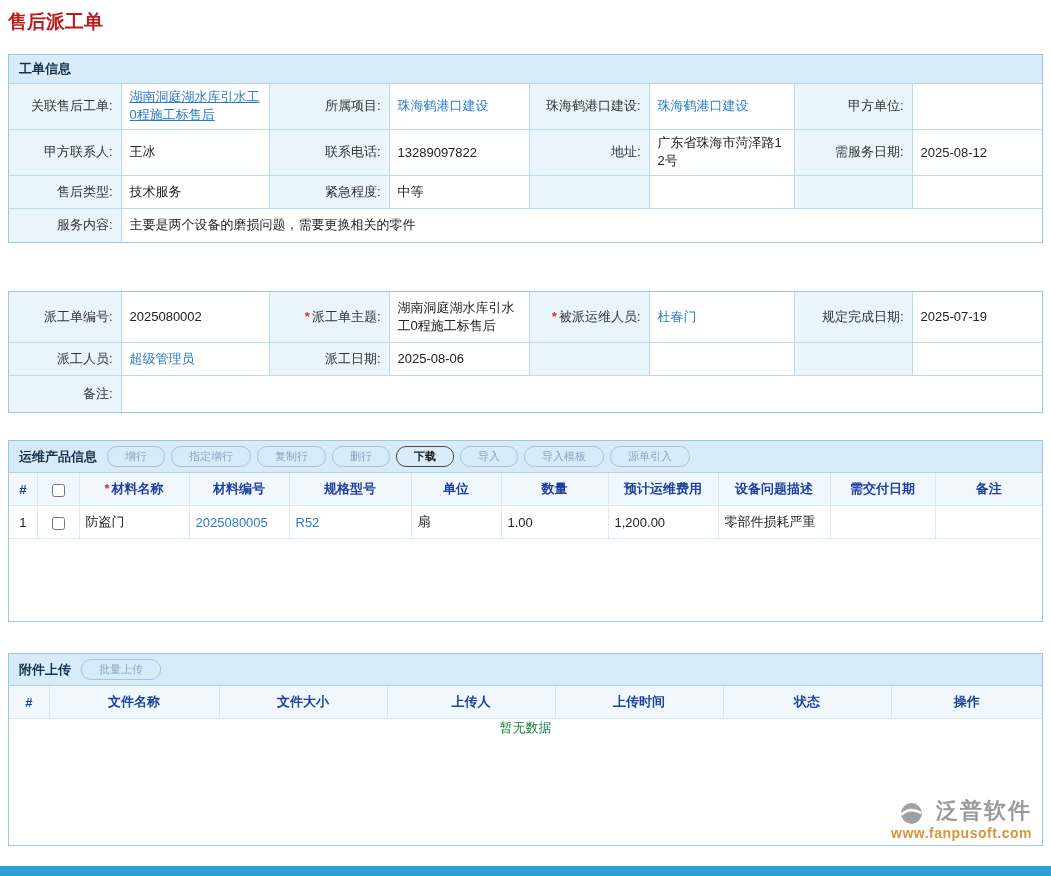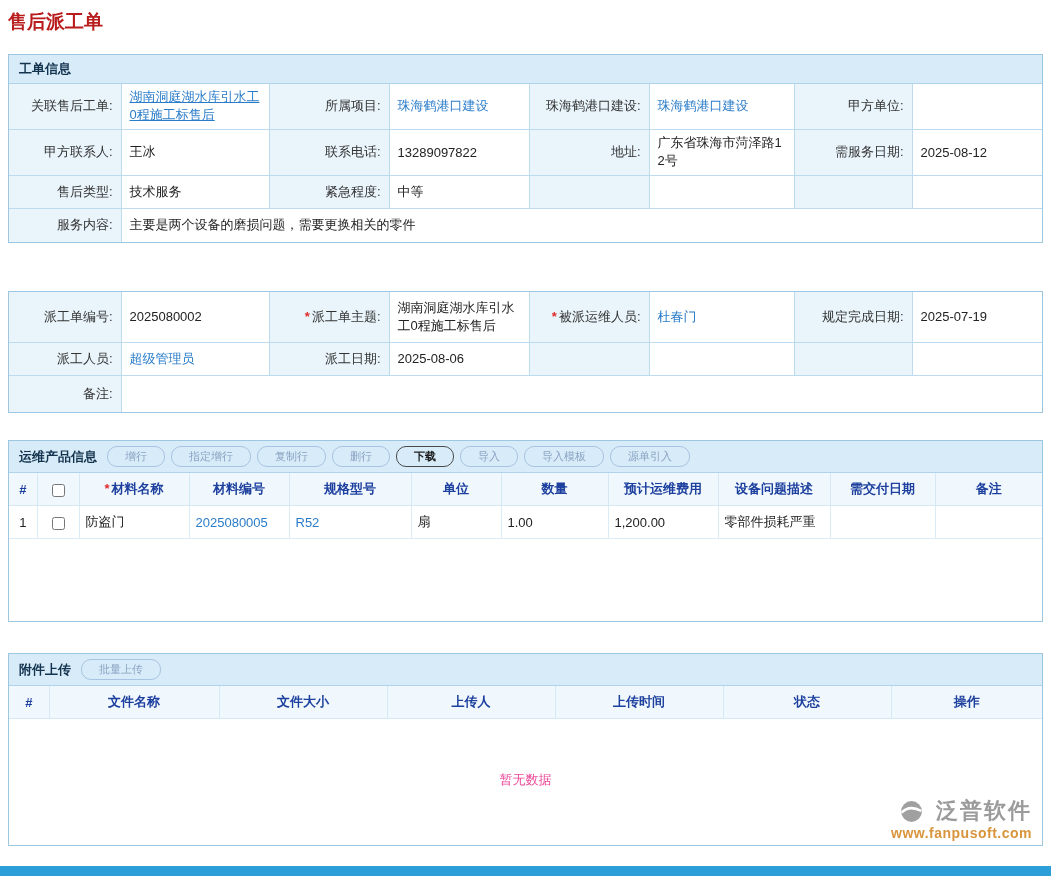--- a/index.html
+++ b/index.html
@@ -58,24 +58,24 @@
   }
   .grid th:first-child, .grid td:first-child { border-left:none; }
   .grid th:last-child, .grid td:last-child { border-right:none; }
   .tc { text-align:center; }
 
   input[type=checkbox] { width:13px; height:13px; margin:0; vertical-align:middle; cursor:pointer; }
 
   .filler { height:82px; background:#fff; }
 
   .empty-area { position:relative; height:126px; background:#fff; }
-  .empty-text { text-align:center; color:#ec4899; padding-top:52px; font-size:13px; }
+  .empty-text { text-align:center; color:#15803d; font-size:13px; }
 
   .brand { position:absolute; right:10px; bottom:4px; display:flex; flex-direction:column; align-items:flex-end; }
-  .brand-top { display:flex; align-items:center; gap:12px; }
+  .brand-top { display:flex; align-items:flex-end; gap:12px; }
   .brand-icon { width:25px; height:25px; display:inline-block; }
   .brand-name { font-size:22px; font-weight:bold; color:#9b9b9b; letter-spacing:2px; font-family:"DejaVu Sans",sans-serif; }
   .brand-url { font-size:14px; color:#d8953c; margin-top:-1px; letter-spacing:0.5px;font-weight:bold; }
 
   .bottom-bar { position:absolute; left:0; right:0; bottom:0; height:10px; background:#2d9fd8; }
 </style>
 </head>
 <body>
 
 <div class="page">

